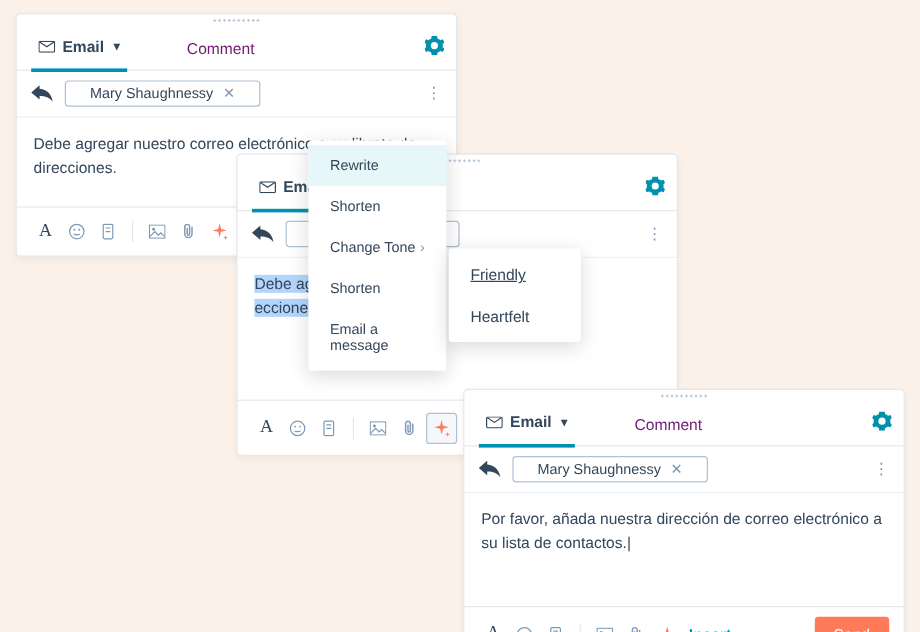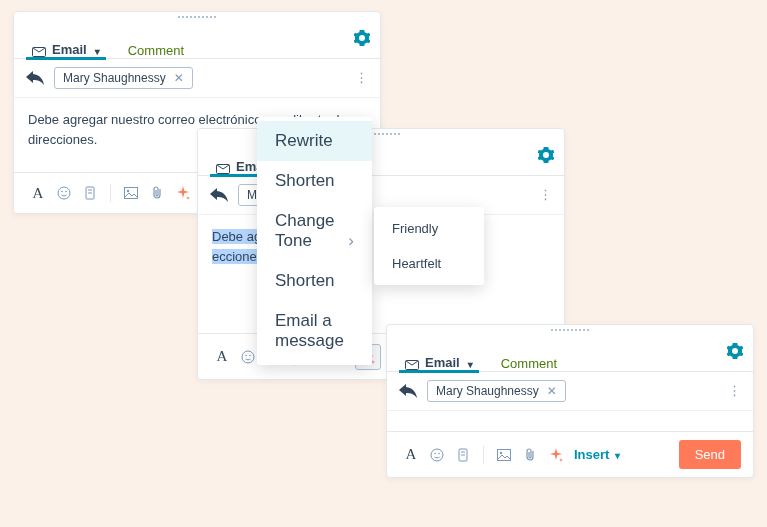--- a/index.html
+++ b/index.html
@@ -1,42 +1,42 @@
 <!DOCTYPE html>
 <html><head>
 <meta charset="utf-8">
 <style>
 body{margin:0;background:#fcf1e8;font-family:-apple-system,BlinkMacSystemFont,"Segoe UI",Arial,sans-serif;font-size:13px;color:#33475b;width:767px;height:527px;overflow:hidden;position:relative}
 .panel{position:absolute;background:#fff;border:1px solid #e5e8eb;border-radius:4px;box-shadow:0 2px 6px rgba(0,0,0,.05)}
 .drag-handle{height:10px;display:flex;justify-content:center;align-items:center}
 .drag-dots{width:40px;height:4px;background-image:radial-gradient(#b0c1d4 1px,transparent 1px);background-size:4px 4px}
 .tabs{display:flex;align-items:center;border-bottom:1px solid #e5e8eb;padding:0 12px;height:36px;position:relative}
-.tab{display:flex;align-items:flex-end;gap:6px;padding:0 6px;height:36px;cursor:pointer}
+.tab{display:flex;align-items:center;gap:6px;padding:0 6px;height:36px;cursor:pointer}
 .tab.active{border-bottom:3px solid #0091ae;font-weight:600}
-.tab.inactive{color:#4d7c0f;margin-left:16px}
+.tab.inactive{color:#701a75;margin-left:44px}
 .gear{position:absolute;right:10px;top:8px;color:#0091ae;cursor:pointer}
 .recip-row{display:flex;align-items:center;padding:8px 12px;gap:10px;border-bottom:1px solid #eef1f3;position:relative}
-.chip{display:inline-flex;align-items:center;gap:8px;border:1px solid #b0c1d4;padding:3px 8px;border-radius:3px;font-size:12px;color:#33475b}
+.chip{display:inline-flex;align-items:center;gap:8px;border:1px solid #b0c1d4;padding:3px 20px;border-radius:3px;font-size:12px;color:#33475b}
 .chip .x{color:#7c98b6;cursor:pointer}
 .vdots{position:absolute;right:12px;color:#7c98b6;cursor:pointer;letter-spacing:0;line-height:4px}
 .body-area{padding:12px 14px;min-height:50px;font-size:13px;line-height:1.5;color:#33475b}
 .body-area .sel{background:#b3d4fc}
 .toolbar{display:flex;align-items:center;padding:8px 12px;border-top:1px solid #e5e8eb;gap:2px}
 .tbtn{width:24px;height:24px;display:flex;align-items:center;justify-content:center;color:#7c98b6;cursor:pointer;border-radius:3px}
 .tbtn.sparkle{color:#ff7a59}
 .tbtn.boxed{border:1px solid #b0c1d4;background:#f5f8fa}
 .divider{width:1px;height:18px;background:#e5e8eb;margin:0 6px}
 .insert-link{color:#0091ae;font-weight:600;font-size:13px;cursor:pointer;margin-left:4px}
 .send-btn{margin-left:auto;background:#ff7a59;color:#fff;border:none;padding:7px 16px;border-radius:3px;font-weight:500;font-size:13px;cursor:pointer}
 .menu{position:absolute;background:#fff;box-shadow:0 4px 16px rgba(0,0,0,.15);border-radius:3px;padding:4px 0;z-index:20}
-.menu-item{padding:10px 18px;font-size:17px;color:#33475b;cursor:pointer;display:flex;align-items:flex-end;justify-content:space-between}
+.menu-item{padding:10px 18px;font-size:12px;color:#33475b;cursor:pointer;display:flex;align-items:flex-end;justify-content:space-between}
 .menu-item.active{background:#e7f6f9}
 .submenu{position:absolute;background:#fff;box-shadow:0 4px 16px rgba(0,0,0,.15);border-radius:3px;padding:4px 0;z-index:21;min-width:110px}
 .submenu-item{padding:10px 18px;font-size:13px;color:#33475b;cursor:pointer}
-.submenu-item.hover{}
+.submenu-item.hover{text-decoration:underline}
 .chev{color:#7c98b6}
 svg{display:block}
 .caret{font-size:10px;margin-left:2px}
 .cursor-caret::after{content:"|";color:#33475b;animation:none}
 </style>
 </head>
 <body>
 
 <div class="panel" style="left:13px;top:11px;width:366px">
   <div class="drag-handle">
@@ -243,20 +243,21 @@
         <svg width="18" height="14" viewBox="0 0 18 14">
           <path fill="#33475b" d="M7 3V0L0 6l7 6V9c5 0 8 1 11 5-1-6-4-10-11-11z"></path>
         </svg>
       </span>
     <span class="chip">
         <span>Mary Shaughnessy</span>
         <span class="x">✕</span>
       </span>
     <span class="vdots">⋮</span>
   </div>
+  <div class="body-area cursor-caret"><span>Por favor, añada nuestra dirección de correo electrónico a su lista de contactos.</span></div>
   <div style="height:20px"></div>
   <div class="toolbar">
     <span class="tbtn" style="color:#33475b;font-family:serif;font-size:15px">A</span>
     <span class="tbtn">
         <svg width="14" height="14" viewBox="0 0 14 14">
           <circle cx="7" cy="7" r="6" fill="none" stroke="#7c98b6"></circle>
           <circle cx="5" cy="5.5" r=".8" fill="#7c98b6"></circle>
           <circle cx="9" cy="5.5" r=".8" fill="#7c98b6"></circle>
           <path d="M4.5 9c1 1 4 1 5 0" fill="none" stroke="#7c98b6"></path>
         </svg>

